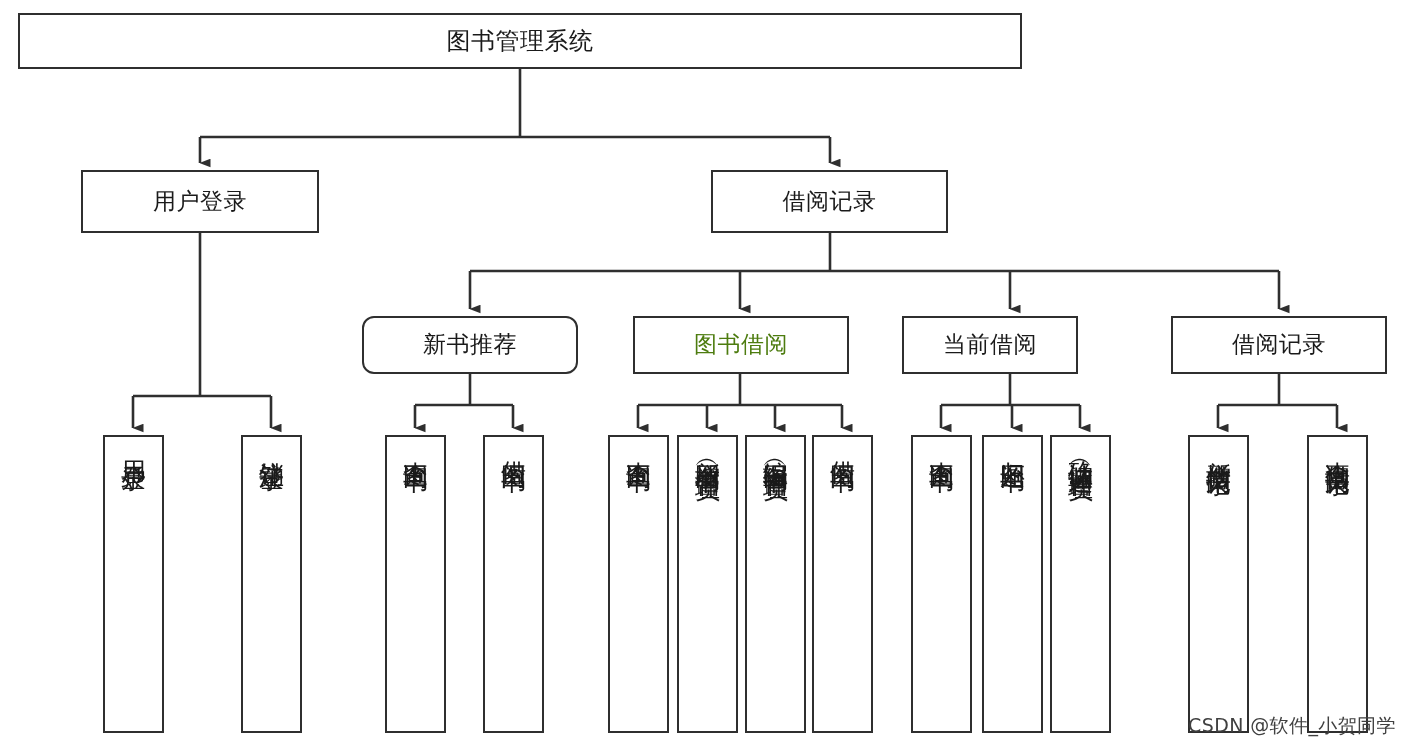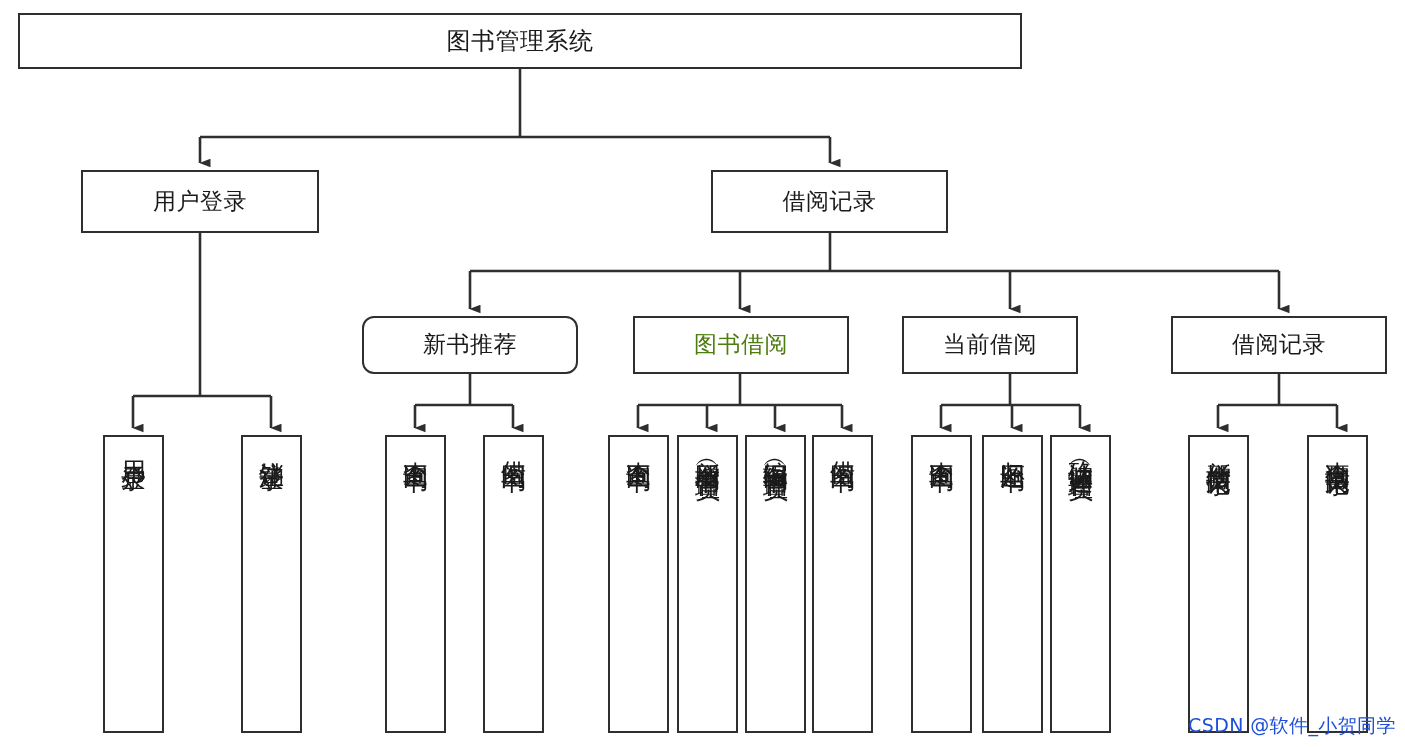--- a/index.html
+++ b/index.html
@@ -182,15 +182,15 @@
   <div class="node vertical" id="node-leaf-10" style="left: 1050px; top: 435px; width: 61px; height: 298px; border-color: rgb(47, 47, 47); background: rgb(255, 255, 255); color: rgb(26, 26, 26);">
     <span class="label">确认归还（管理员）</span>
   </div>
   <div class="node vertical" id="node-leaf-11" style="left: 1188px; top: 435px; width: 61px; height: 298px; border-color: rgb(47, 47, 47); background: rgb(255, 255, 255); color: rgb(26, 26, 26);">
     <span class="label">新增借阅记录</span>
   </div>
   <div class="node vertical" id="node-leaf-12" style="left: 1307px; top: 435px; width: 61px; height: 298px; border-color: rgb(47, 47, 47); background: rgb(255, 255, 255); color: rgb(26, 26, 26);">
     <span class="label">查询借阅记录</span>
   </div>
 
-  <div class="watermark" style="color: #1d4ed8;">CSDN @软件_小贺同学</div>
+  <div class="watermark" style="color: #404040;">CSDN @软件_小贺同学</div>
 
 </div>
 
 </body></html>

